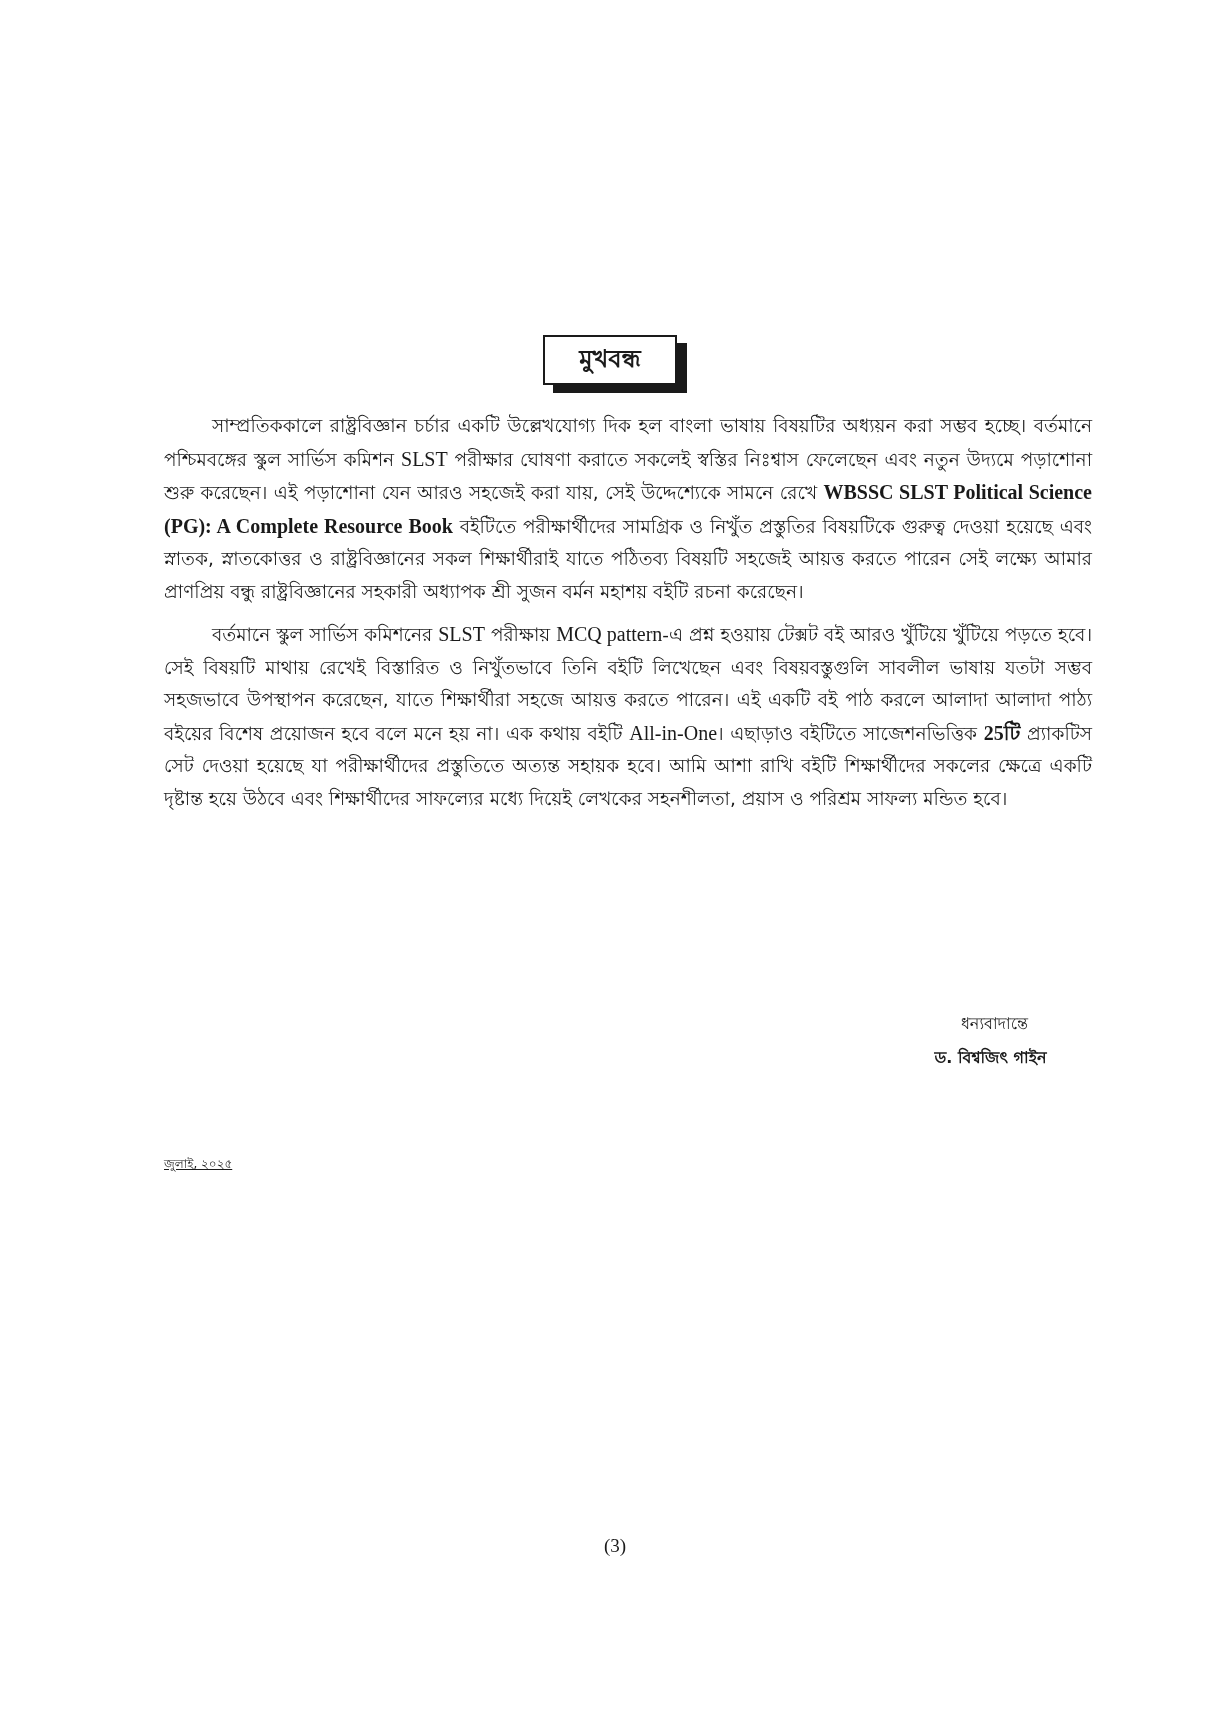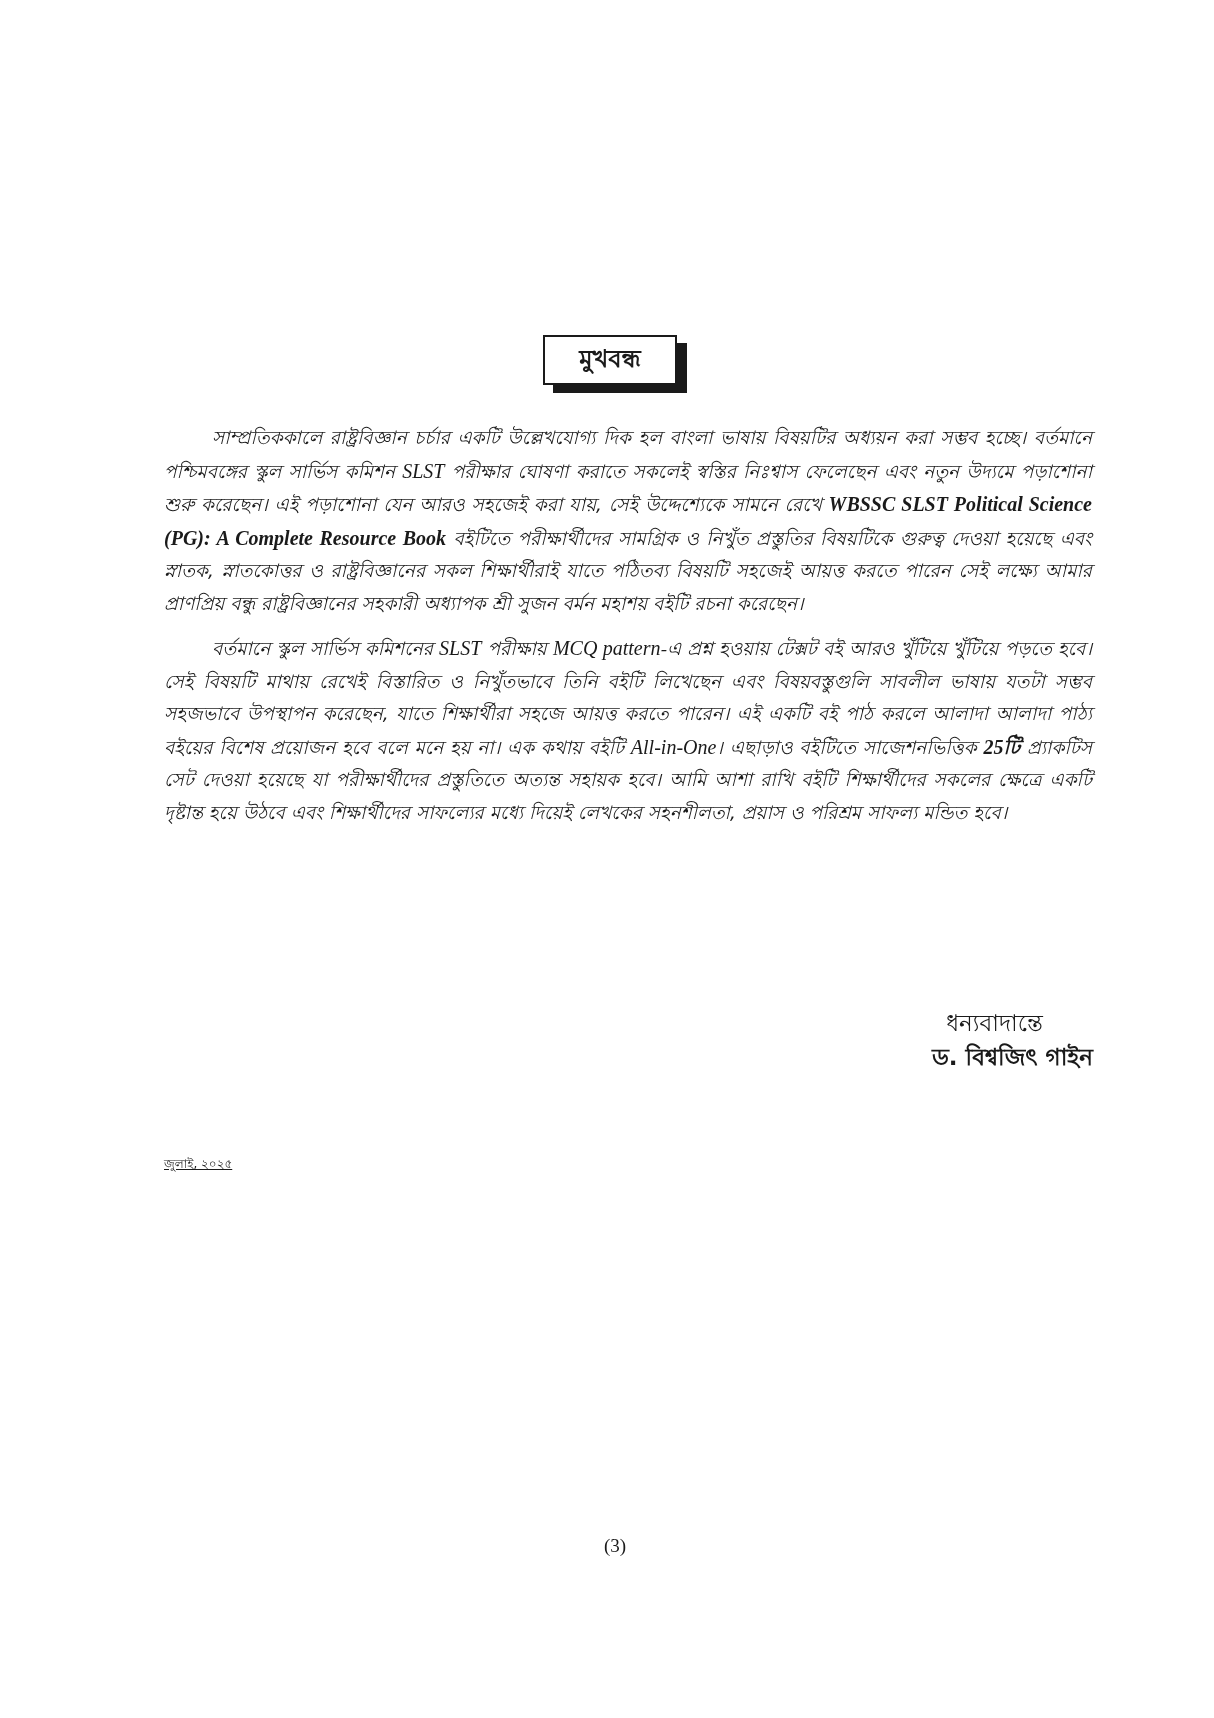--- a/index.html
+++ b/index.html
@@ -54,24 +54,23 @@
     .body-text {
       position: absolute;
       left: 156px;
       top: 410px;
       width: 928px;
       font-size: 18.5px;
       line-height: 32.5px;
       text-align: justify;
     }
     .para {
-      margin: 12px 0 10px 0;
+      margin: 0 0 10px 0;
       text-indent: 48px;
       text-align: justify;
-      font-style: italic;
     }
     .para b, .bold {
       font-family: "Liberation Serif", "DejaVu Serif", serif;
       font-weight: bold;
       font-size: 20px;
     }
     .latin {
       font-family: "Liberation Serif", "DejaVu Serif", serif;
       font-size: 20px;
     }
@@ -89,26 +88,26 @@
       top: 1148px;
       font-size: 12px;
       line-height: 33px;
       text-decoration: underline;
     }
     .sig-right {
       position: absolute;
       left: 880px;
       top: 1007px;
       width: 205px;
-      font-size: 23px;
+      font-size: 16px;
       line-height: 33.5px;
       text-align: center;
     }
     .sig-right .closing { display: block; padding-left: 8px; }
-    .sig-right .name { display: block; font-weight: bold; text-align: right; }
+    .sig-right .name { display: block; font-weight: bold; }
     .page-number {
       position: absolute;
       left: 0;
       width: 1214px;
       top: 1535px;
       text-align: center;
       font-family: "Liberation Serif", "DejaVu Serif", serif;
       font-size: 19px;
     }
   </style>

